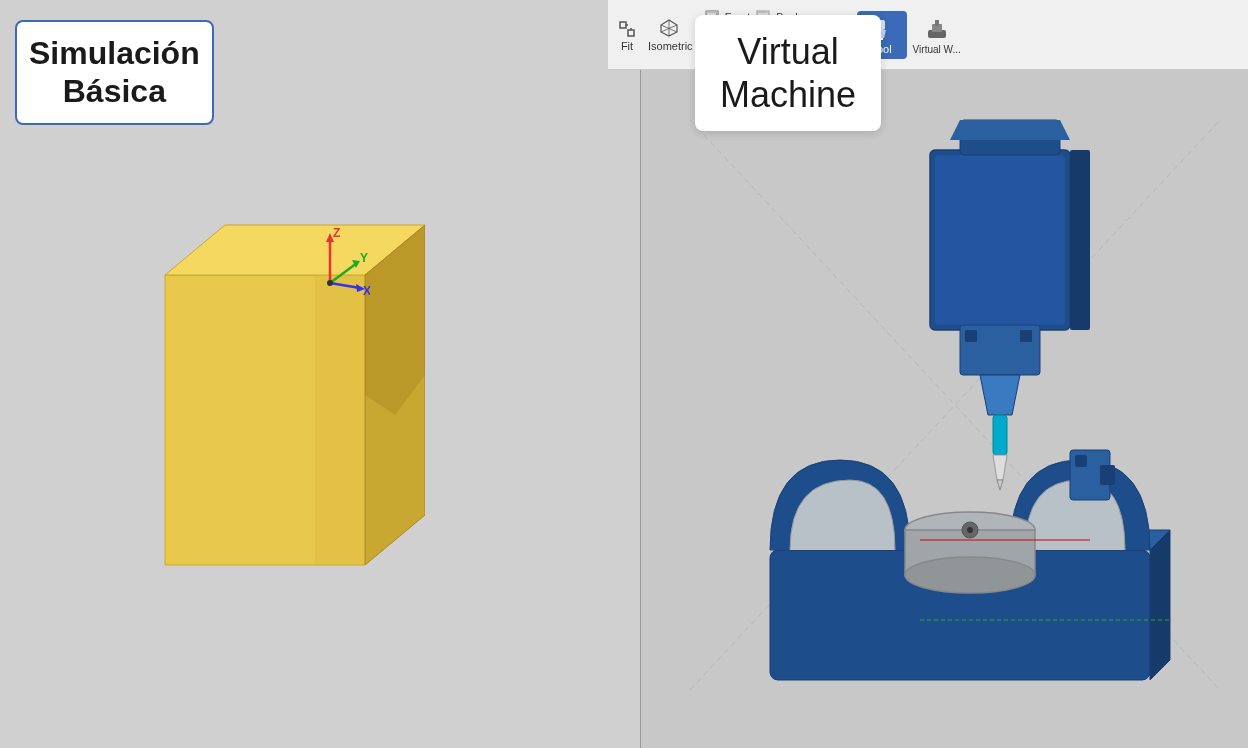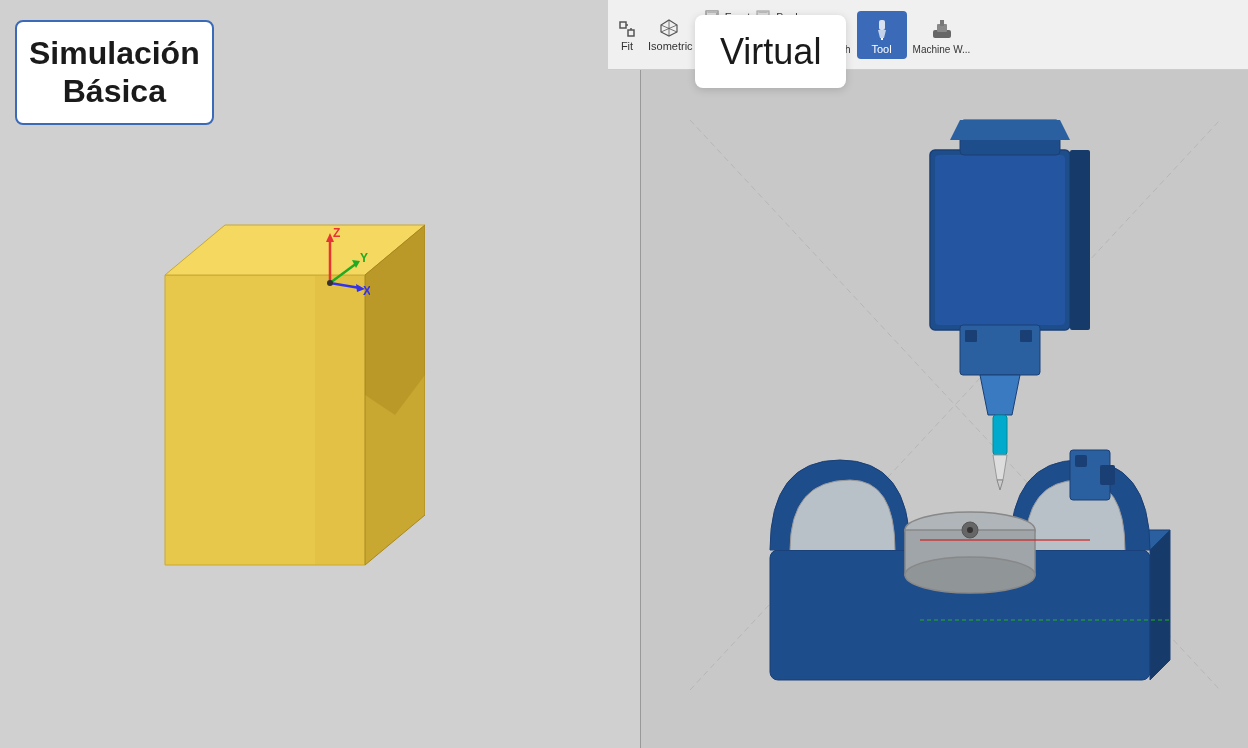--- a/index.html
+++ b/index.html
@@ -203,20 +203,21 @@
 
 <div class="separator"></div>
 
 <div class="sim-label">
   <span>Simulación</span><br>
   <span>Básica</span>
 </div>
 
 <div class="vm-label">
   <span>Virtual</span><br>
+  <span>Machine</span>
 </div>
 
 <div style="position:absolute; top:195px; left:115px; z-index:3;">
   <svg width="310" height="400" viewBox="0 0 310 400" xmlns="http://www.w3.org/2000/svg">
 
     <polygon points="50,80 250,80 250,370 50,370" fill="#e8c84a" stroke="#c8a830" stroke-width="1"></polygon>
 
     <polygon points="50,80 110,30 310,30 250,80" fill="#f5d860" stroke="#c8a830" stroke-width="1"></polygon>
 
     <polygon points="250,80 310,30 310,320 250,370" fill="#c8a830" stroke="#a88820" stroke-width="1"></polygon>
@@ -328,15 +329,15 @@
   </div>
 
   <div style="display:flex; flex-direction:column; align-items:center;">
     <div style="width:30px; height:30px; display:flex; align-items:center; justify-content:center;">
       <svg width="26" height="26" viewBox="0 0 26 26">
           <rect x="4" y="14" width="18" height="8" rx="2" fill="#666"></rect>
           <rect x="8" y="8" width="10" height="8" rx="1" fill="#888"></rect>
           <rect x="11" y="4" width="4" height="6" fill="#777"></rect>
         </svg>
     </div>
-    <span style="font-size:10px; cursor:pointer; color:#333;">Machine W...</span>
+    <span style="font-size:10px; cursor:pointer; color:#333;">Virtual W...</span>
   </div>
 </div>
 
 </body></html>

